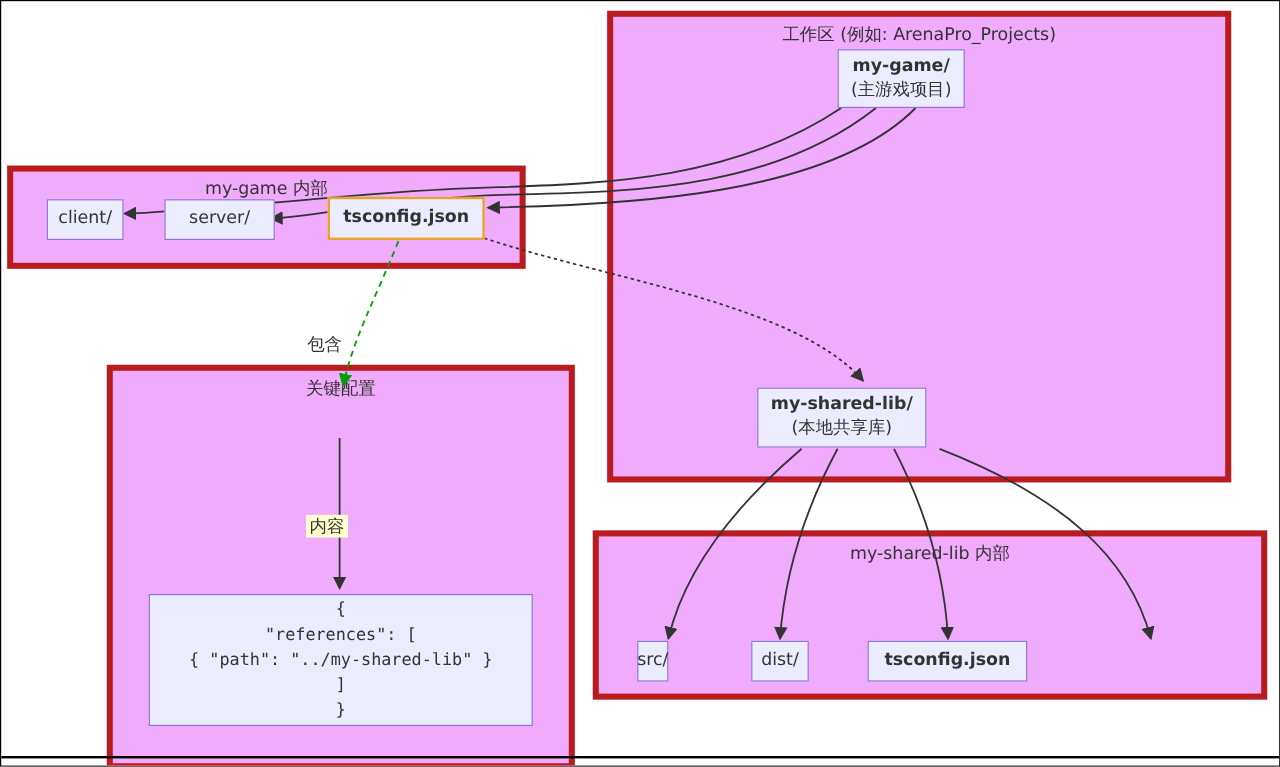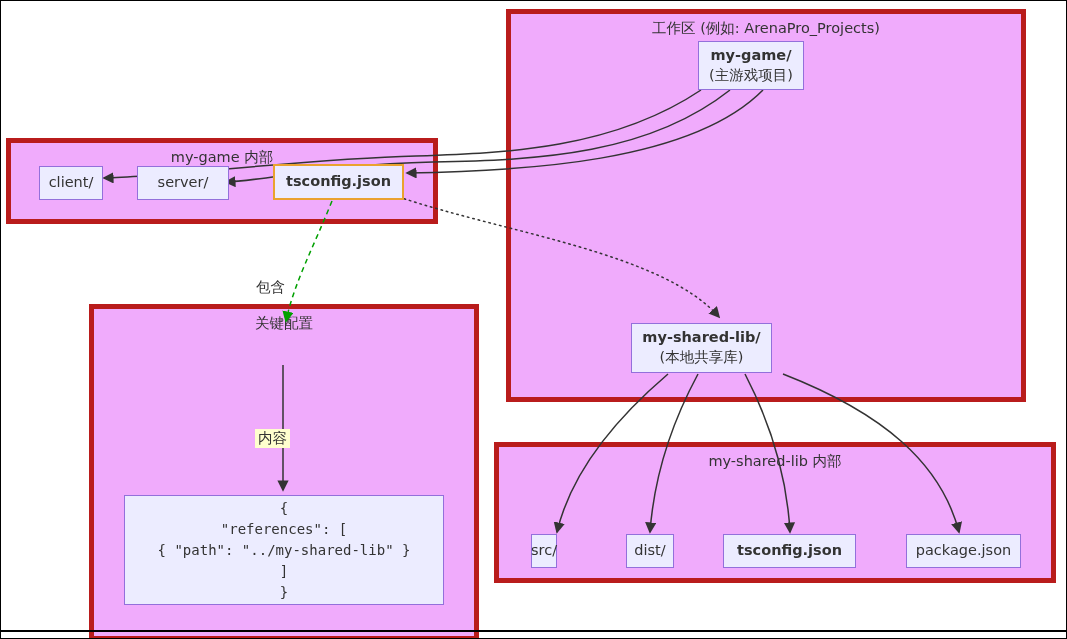--- a/index.html
+++ b/index.html
@@ -126,21 +126,18 @@
   </div>
 
   <div class="node" id="n-dist">
     <div>dist/</div>
   </div>
 
   <div class="node bold" id="n-tsconfig-shared">
     <div>tsconfig.json</div>
   </div>
 
-  <div class="node" id="n-package">
-    <div>package.json</div>
-  </div>
 
   <div class="edge-label" id="lbl-contains">包含</div>
   <div class="edge-label" id="lbl-content">内容</div>
 
   <div class="bottom-line"></div>
 </div>
 
 </body></html>

